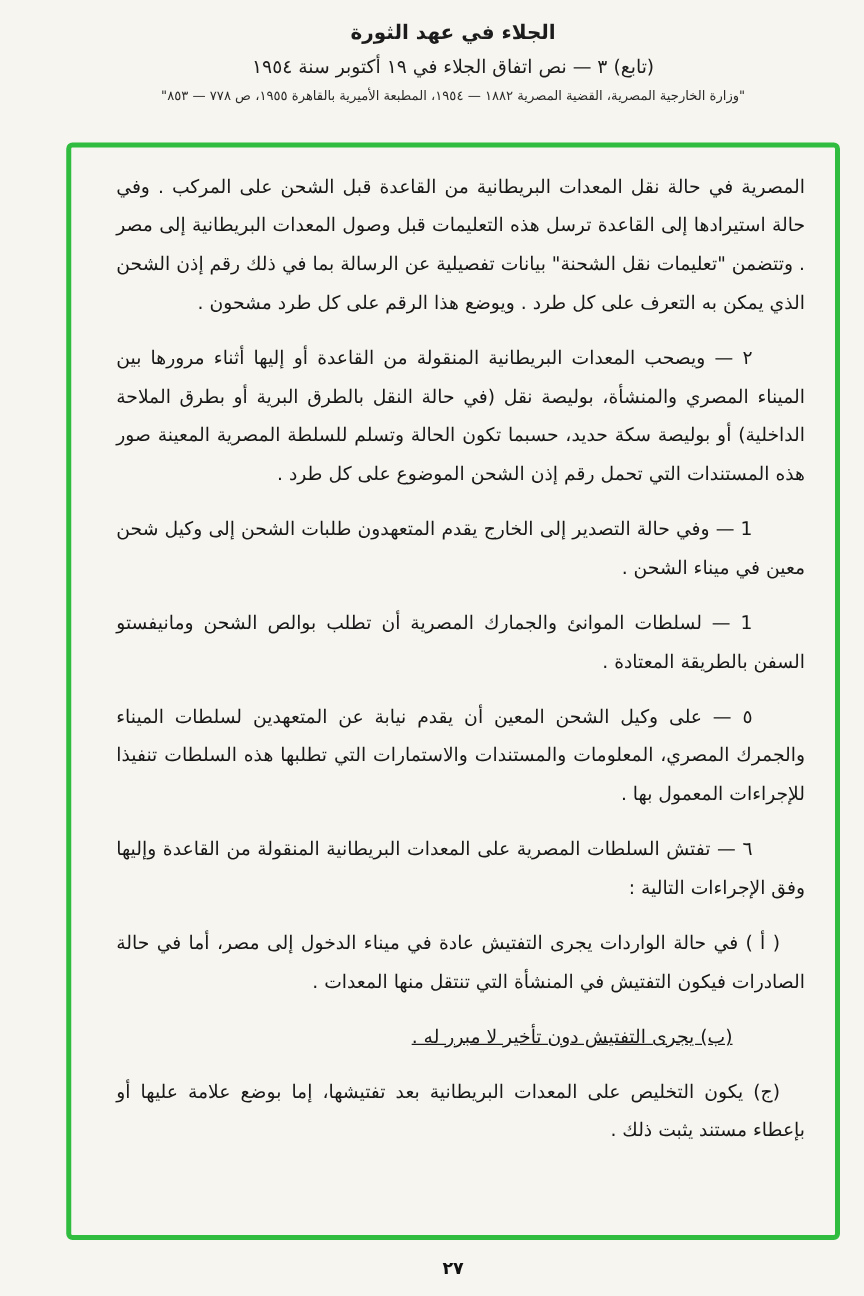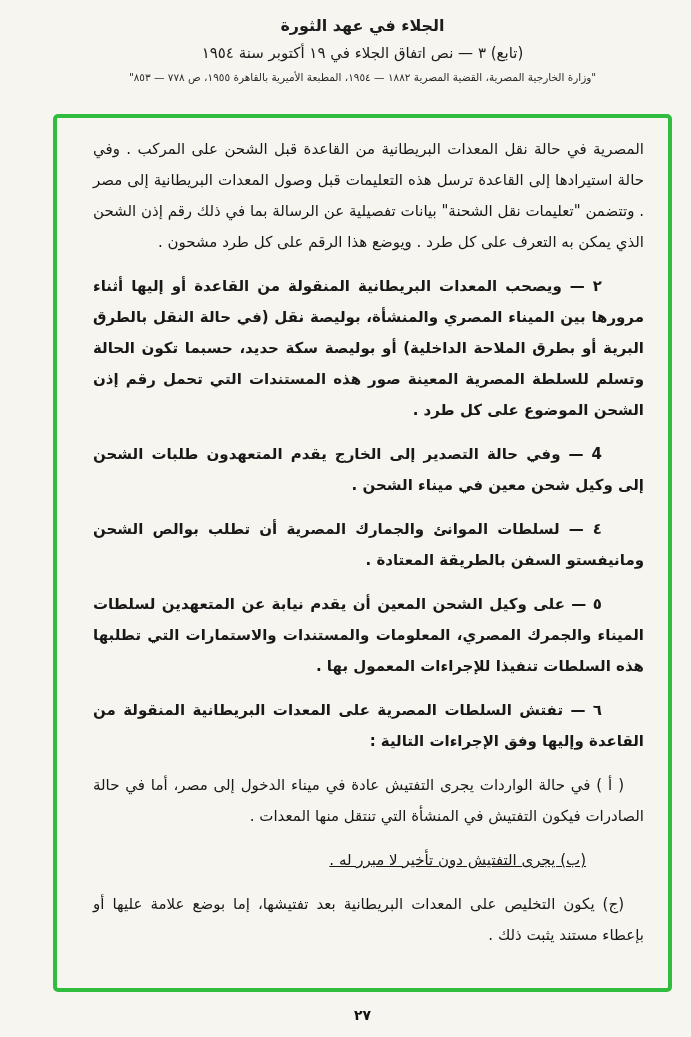--- a/index.html
+++ b/index.html
@@ -58,21 +58,21 @@
     background: transparent;
   }
   .para {
     margin: 0 0 13px 12px;
     font-size: 15px;
     line-height: 31px;
     text-align: justify;
     color: #181818;
   }
   .para.continuation { text-indent: 0; }
-  .para.numbered     { text-indent: 42px; font-weight: bold; }
+  .para.numbered     { text-indent: 42px; }
   .para.plain-indent { text-indent: 22px; }
   .para.sub-item     { text-indent: 20px; }
   .para.sub-item-deep{ text-indent: 58px; text-decoration: underline; }
   
   .page-footer {
     flex: 1;
     display: flex;
     align-items: center;
     justify-content: center;
   }
@@ -89,22 +89,22 @@
 
   <header class="page-header" dir="rtl">
     <div class="doc-title">الجلاء في عهد الثورة</div>
     <div class="doc-subtitle">(تابع) ٣ — نص اتفاق الجلاء في ١٩ أكتوبر سنة ١٩٥٤</div>
     <div class="source-note">"وزارة الخارجية المصرية، القضية المصرية ١٨٨٢ — ١٩٥٤، المطبعة الأميرية بالقاهرة ١٩٥٥، ص ٧٧٨ — ٨٥٣"</div>
   </header>
 
   <div class="content-box" dir="rtl">
     <p class="para continuation">المصرية في حالة نقل المعدات البريطانية من القاعدة قبل الشحن على المركب . وفي حالة استيرادها إلى القاعدة ترسل هذه التعليمات قبل وصول المعدات البريطانية إلى مصر . وتتضمن "تعليمات نقل الشحنة" بيانات تفصيلية عن الرسالة بما في ذلك رقم إذن الشحن الذي يمكن به التعرف على كل طرد . ويوضع هذا الرقم على كل طرد مشحون .</p>
     <p class="para numbered">٢ — ويصحب المعدات البريطانية المنقولة من القاعدة أو إليها أثناء مرورها بين الميناء المصري والمنشأة، بوليصة نقل (في حالة النقل بالطرق البرية أو بطرق الملاحة الداخلية) أو بوليصة سكة حديد، حسبما تكون الحالة وتسلم للسلطة المصرية المعينة صور هذه المستندات التي تحمل رقم إذن الشحن الموضوع على كل طرد .</p>
-    <p class="para numbered">4 — وفي حالة التصدير إلى الخارج يقدم المتعهدون طلبات الشحن إلى وكيل شحن معين في ميناء الشحن .</p>
-    <p class="para numbered">٤ — لسلطات الموانئ والجمارك المصرية أن تطلب بوالص الشحن ومانيفستو السفن بالطريقة المعتادة .</p>
+    <p class="para numbered">1 — وفي حالة التصدير إلى الخارج يقدم المتعهدون طلبات الشحن إلى وكيل شحن معين في ميناء الشحن .</p>
+    <p class="para numbered">1 — لسلطات الموانئ والجمارك المصرية أن تطلب بوالص الشحن ومانيفستو السفن بالطريقة المعتادة .</p>
     <p class="para numbered">٥ — على وكيل الشحن المعين أن يقدم نيابة عن المتعهدين لسلطات الميناء والجمرك المصري، المعلومات والمستندات والاستمارات التي تطلبها هذه السلطات تنفيذا للإجراءات المعمول بها .</p>
     <p class="para numbered">٦ — تفتش السلطات المصرية على المعدات البريطانية المنقولة من القاعدة وإليها وفق الإجراءات التالية :</p>
     <p class="para sub-item">( أ ) في حالة الواردات يجرى التفتيش عادة في ميناء الدخول إلى مصر، أما في حالة الصادرات فيكون التفتيش في المنشأة التي تنتقل منها المعدات .</p>
     <p class="para sub-item-deep">(ب) يجرى التفتيش دون تأخير لا مبرر له .</p>
     <p class="para sub-item">(ج) يكون التخليص على المعدات البريطانية بعد تفتيشها، إما بوضع علامة عليها أو بإعطاء مستند يثبت ذلك .</p>
   </div>
 
   <footer class="page-footer">
     <div class="page-number">٢٧</div>
   </footer>

